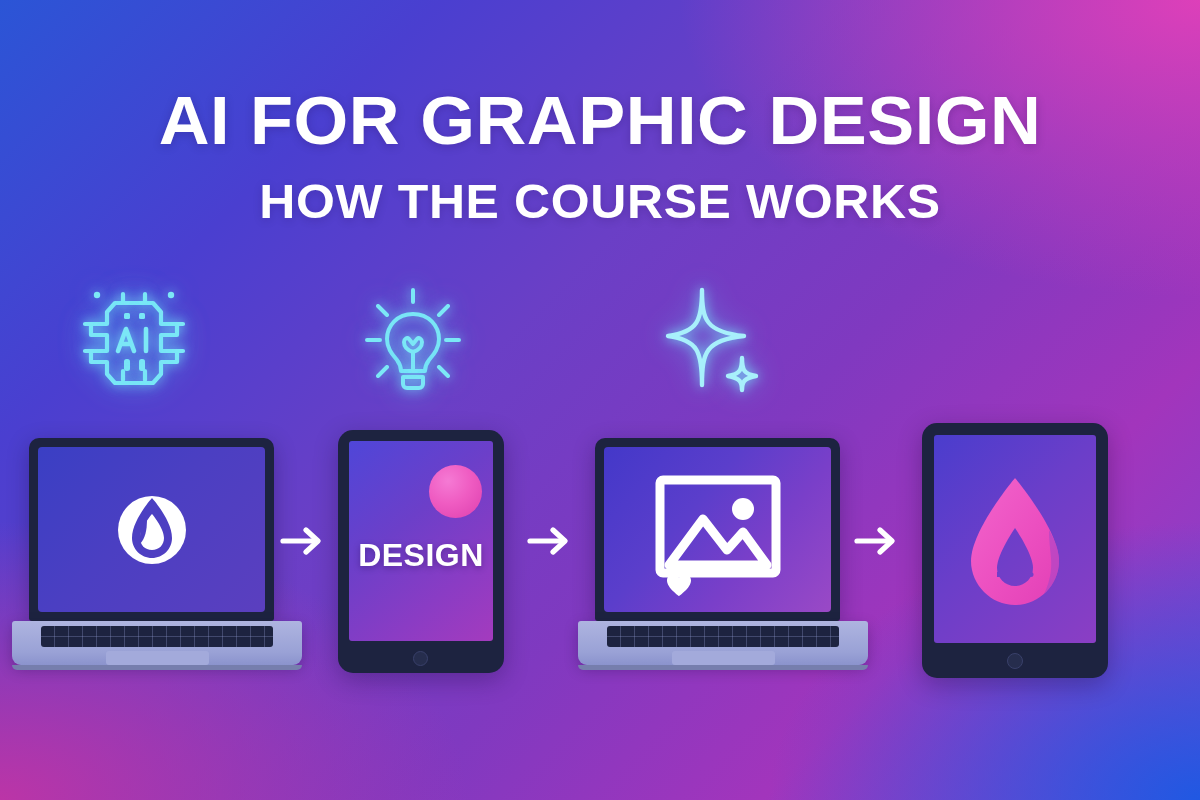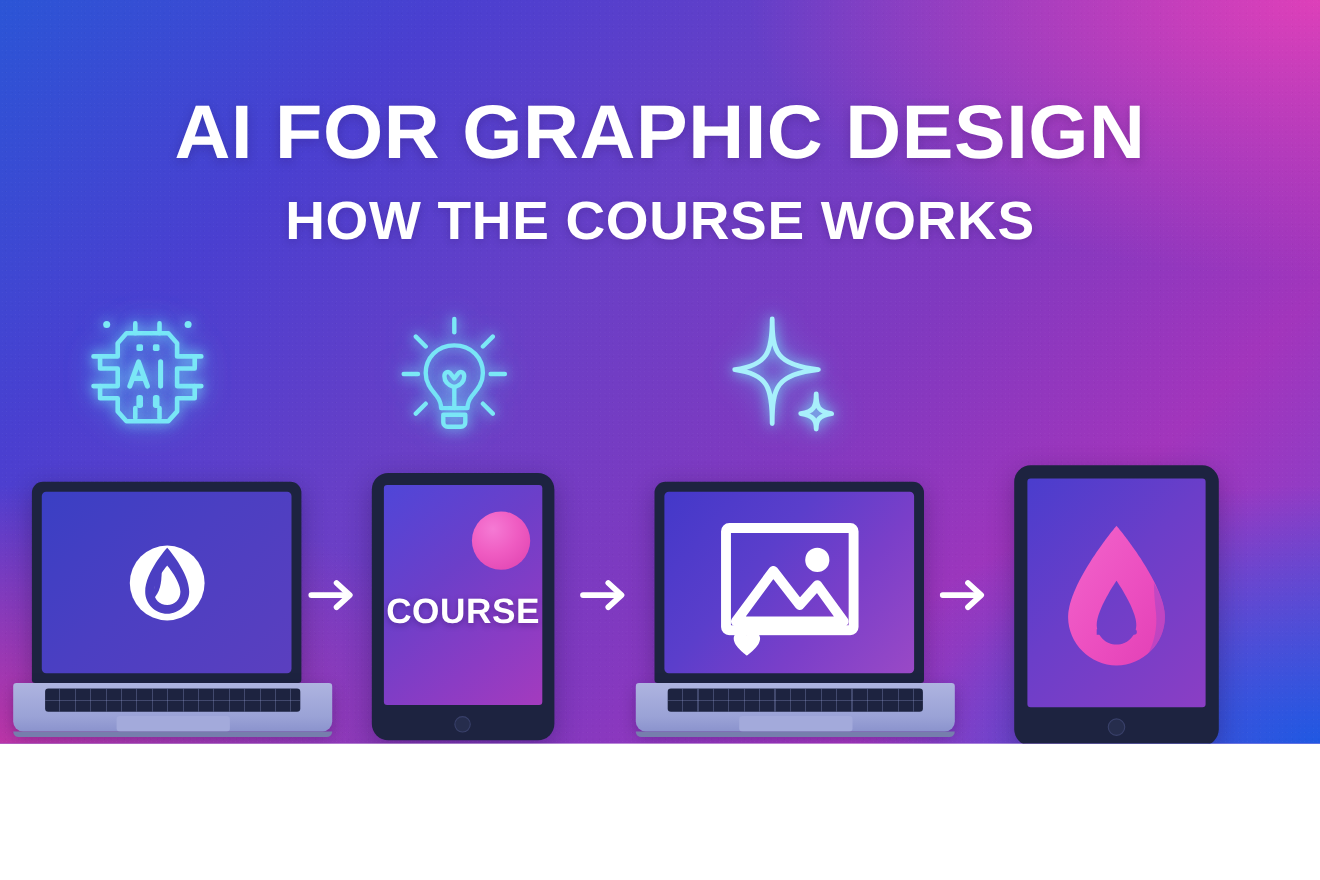--- a/index.html
+++ b/index.html
@@ -4,21 +4,21 @@
 <title>AI for Graphic Design</title>
 <style>
   * { margin:0; padding:0; box-sizing:border-box; }
   html, body {
     width:1200px; height:800px;
     font-family:"Liberation Sans", sans-serif;
     overflow:hidden;
   }
   #stage {
     position:relative;
-    width:1200px; height:676px;
+    width:1200px; height:800px;
     overflow:hidden;
     background:
       radial-gradient(ellipse 70% 60% at 100% 0%,   rgba(226,64,185,0.95) 0%, rgba(226,64,185,0.0) 62%),
       radial-gradient(ellipse 65% 58% at 0% 100%,   rgba(192,52,165,0.95) 0%, rgba(192,52,165,0.0) 60%),
       radial-gradient(ellipse 62% 60% at 100% 100%, rgba(24,90,228,0.92) 0%,  rgba(24,90,228,0.0) 58%),
       linear-gradient(135deg, #2b55d6 0%, #4a3fd0 22%, #6a3fc6 42%, #8039c0 60%, #a235bc 78%, #7c45d0 100%);
   }
   
   #grain {
     position:absolute; inset:0;
@@ -219,21 +219,21 @@
     <svg width="44" height="34" viewBox="0 0 44 34" fill="none" stroke="#ffffff" stroke-width="5.2" stroke-linecap="round" stroke-linejoin="round">
       <path d="M3 17 h34"></path>
       <path d="M26 6 l12 11 l-12 11"></path>
     </svg>
   </div>
 
   <div class="device" id="step-2" style="left:338px; top:430px; width:166px; height:243px;">
     <div class="tablet-body" style="left:0; top:0; width:166px; height:243px;"></div>
     <div class="tablet-screen scr-b" style="left:11px; top:11px; width:144px; height:200px;">
       <div class="poster-dot" style="left:80px; top:24px; width:53px; height:53px;"></div>
-      <div class="poster-word" style="top:96px;">COURSE</div>
+      <div class="poster-word" style="top:96px;">DESIGN</div>
     </div>
     <div class="tablet-home" style="left:75px; top:221px; width:15px; height:15px;"></div>
   </div>
 
   <div class="arrow" style="left:527px; top:524px;">
     <svg width="44" height="34" viewBox="0 0 44 34" fill="none" stroke="#ffffff" stroke-width="5.2" stroke-linecap="round" stroke-linejoin="round">
       <path d="M3 17 h34"></path>
       <path d="M26 6 l12 11 l-12 11"></path>
     </svg>
   </div>

